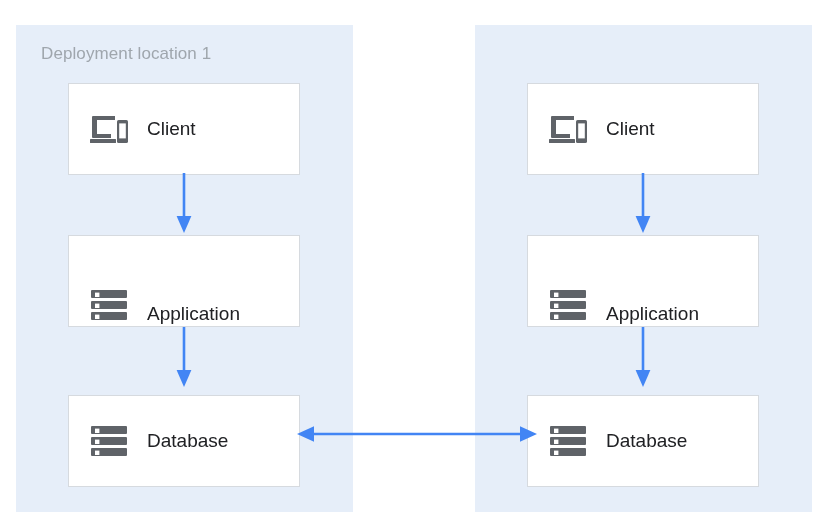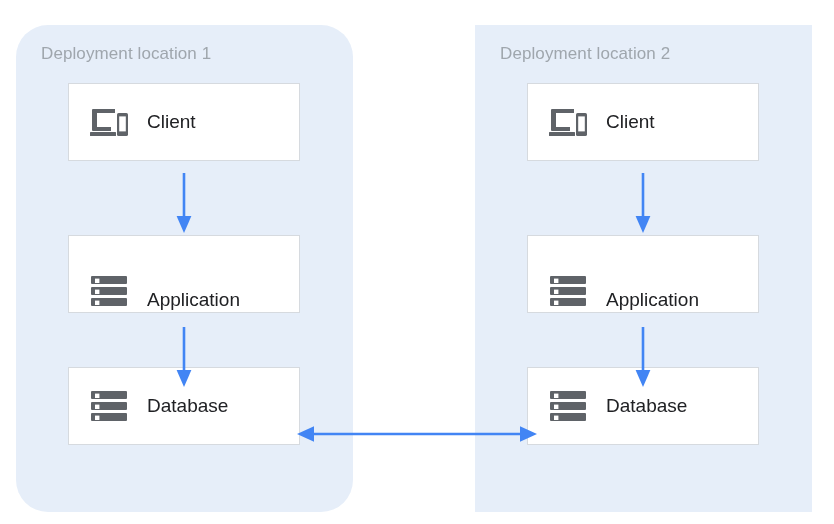--- a/index.html
+++ b/index.html
@@ -21,50 +21,50 @@
   }
 
   
   .zone {
     position: absolute;
     top: 25px;
     width: 337px;
     height: 487px;
     background: #e6eef9;
   }
-  .zone-1 { left: 16px; border-radius: 32px; }
+  .zone-1 { left: 16px; }
   .zone-2 { left: 475px; }
 
   .zone-label {
     position: absolute;
     top: 18px;
     left: 25px;
     font-size: 17px;
     line-height: 22px;
     color: #9fa6ad;
     letter-spacing: 0.1px;
     white-space: nowrap;
   }
 
   
   .node {
     position: absolute;
     left: 52px;
     width: 232px;
-    height: 78px;
+    height: 92px;
     background: #ffffff;
     border: 1px solid #d6dadf;
     box-sizing: border-box;
     display: flex;
     align-items: center;
     padding-left: 19px;
   }
   .node-client   { top: 58px; }
   .node-app      { top: 210px; align-items: flex-end; }
-  .node-database { top: 342px; }
+  .node-database { top: 370px; }
 
   .node-icon {
     width: 42px;
     height: 42px;
     flex: 0 0 42px;
     display: flex;
     align-items: center;
     justify-content: center;
   }
   .node-label {
@@ -157,21 +157,20 @@
     <div class="arrow-v arrow-v-2">
       <svg width="20" height="62" viewBox="0 0 20 62" aria-hidden="true">
         <line x1="10" y1="0" x2="10" y2="46" stroke="#4285f4" stroke-width="2.6"></line>
         <polygon points="10,60 2.6,43 17.4,43" fill="#4285f4"></polygon>
       </svg>
     </div>
   </div>
 
   <div class="zone zone-2">
 
-    <div class="zone-label">Deployment location 2</div>
 
     <div class="node node-client">
       <span class="node-icon">
         <svg width="40" height="32" viewBox="0 0 40 32" aria-hidden="true">
           <path d="M4 3 h22 v4 h-18 v14 h14 v4 h-18 a1 1 0 0 1 -1 -1 v-20 a1 1 0 0 1 1 -1 z" fill="#5f6368"></path>
           <rect x="1" y="26" width="26" height="4" rx="0.5" fill="#5f6368"></rect>
           <rect x="28" y="7" width="11" height="23" rx="1.6" fill="#5f6368"></rect>
           <rect x="30.2" y="10.4" width="6.6" height="15" fill="#ffffff"></rect>
         </svg>
       </span>

